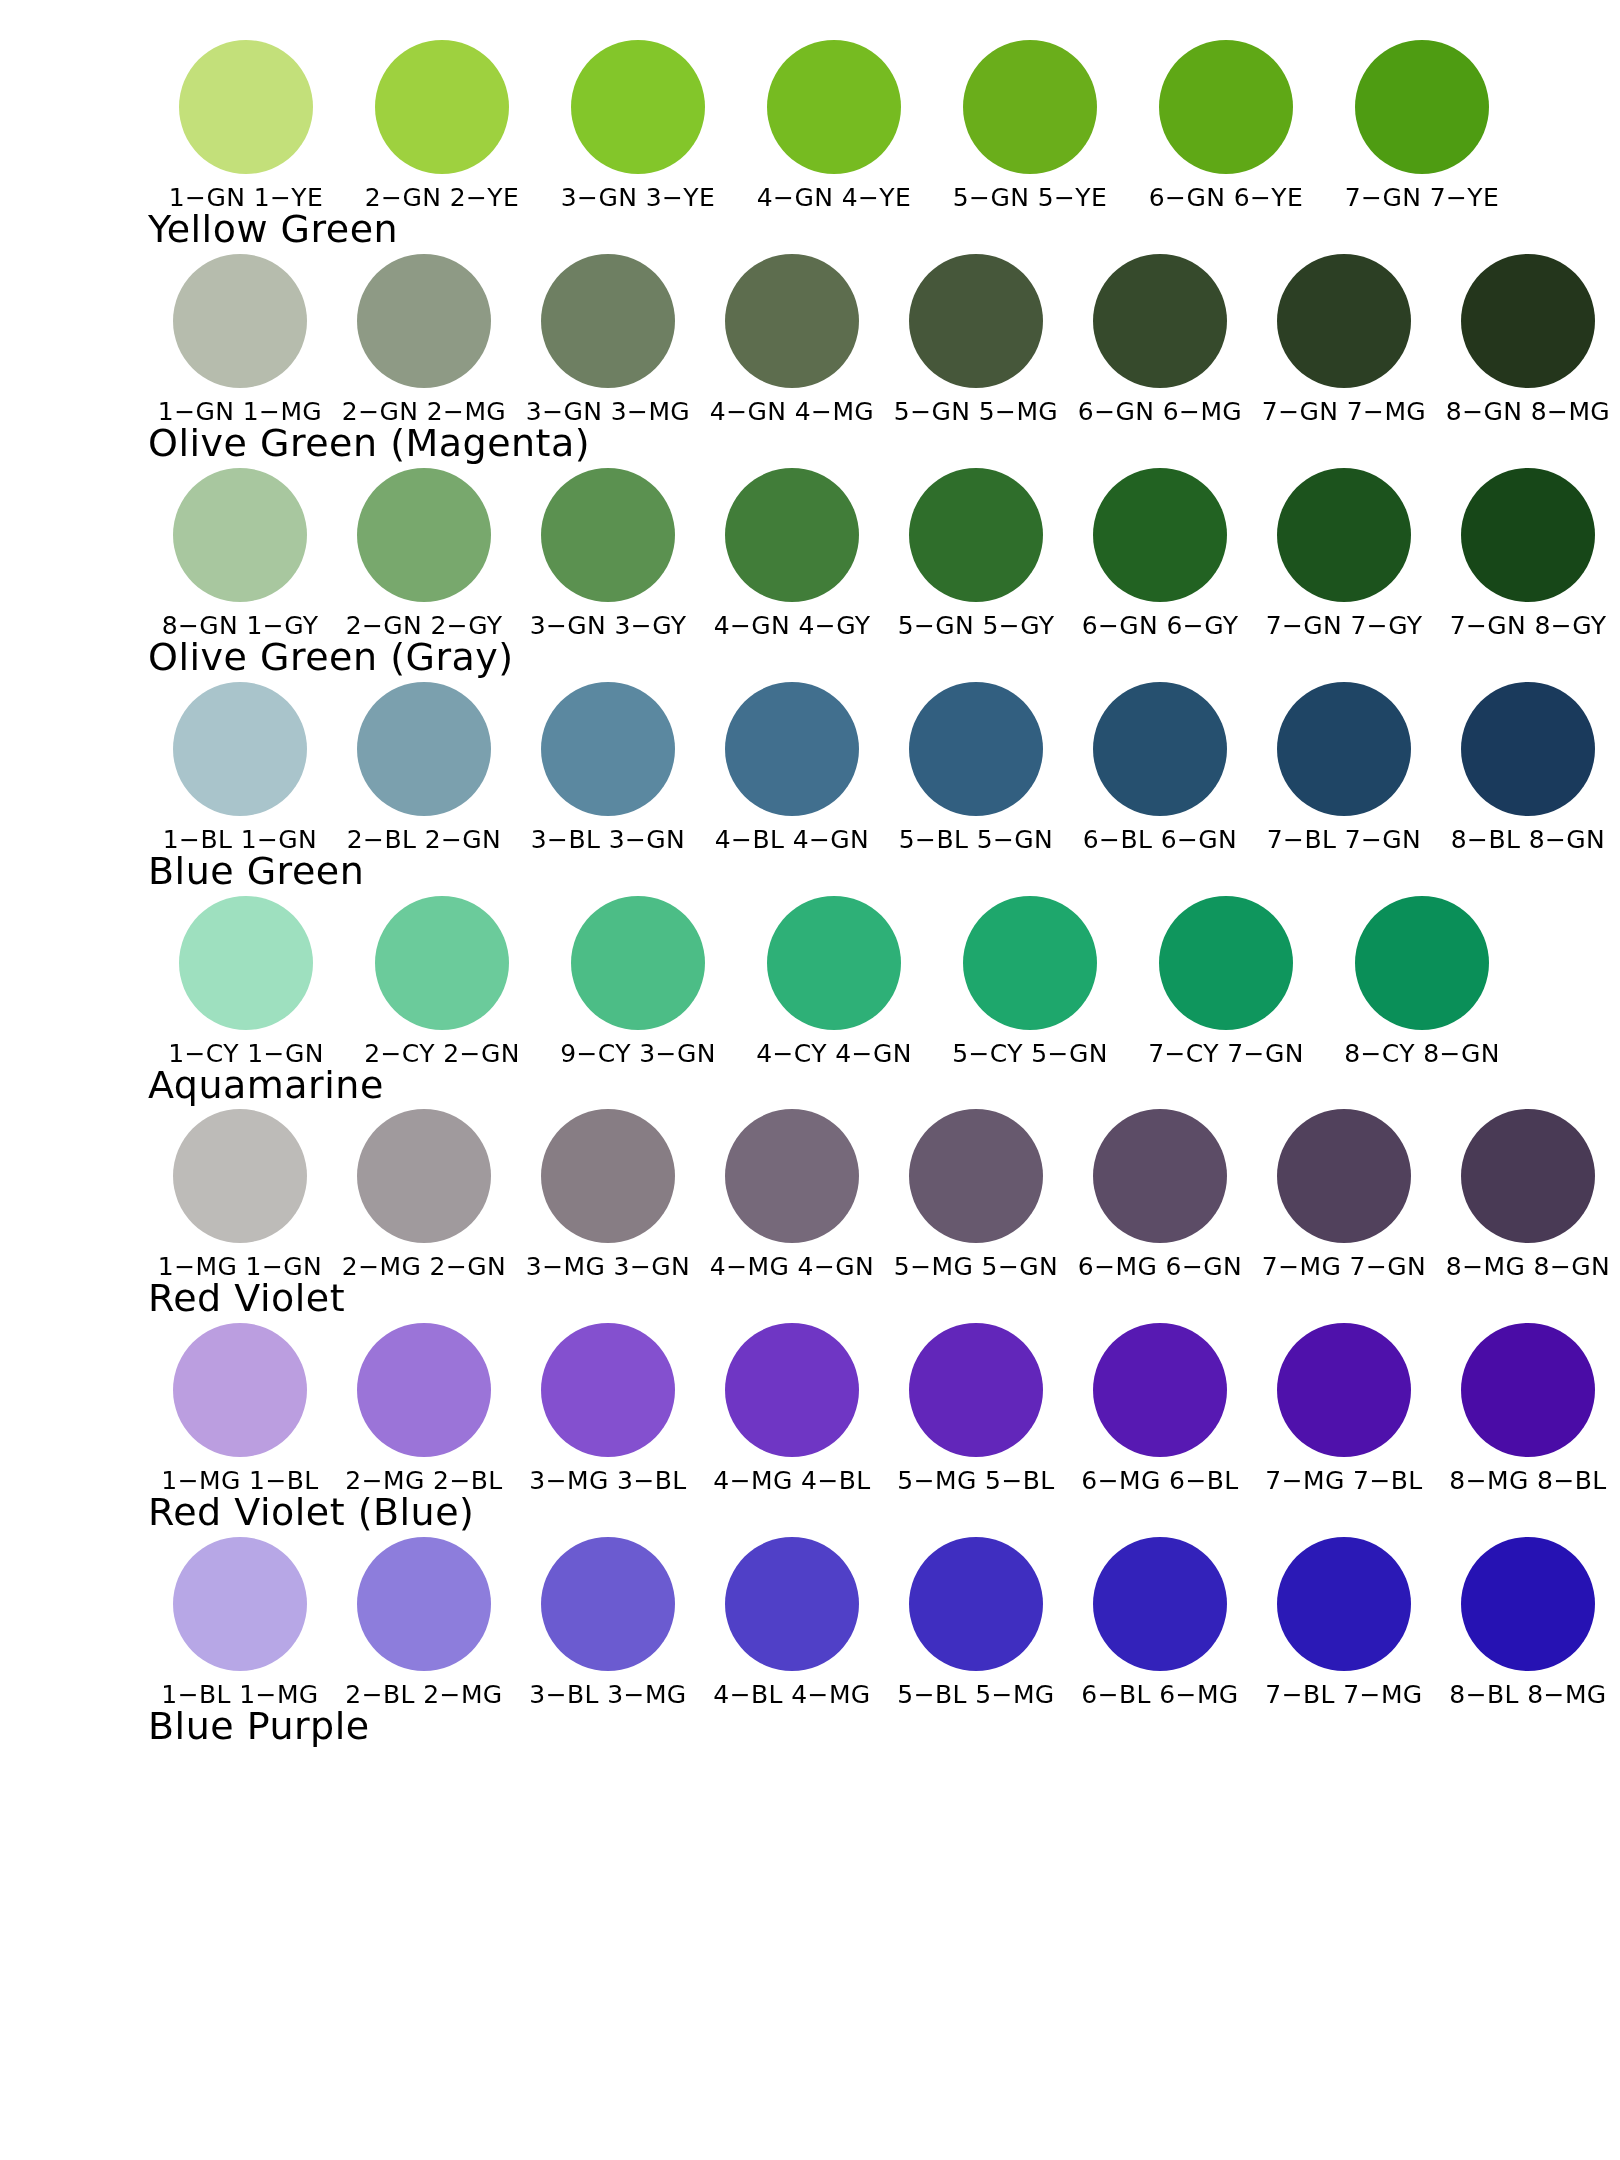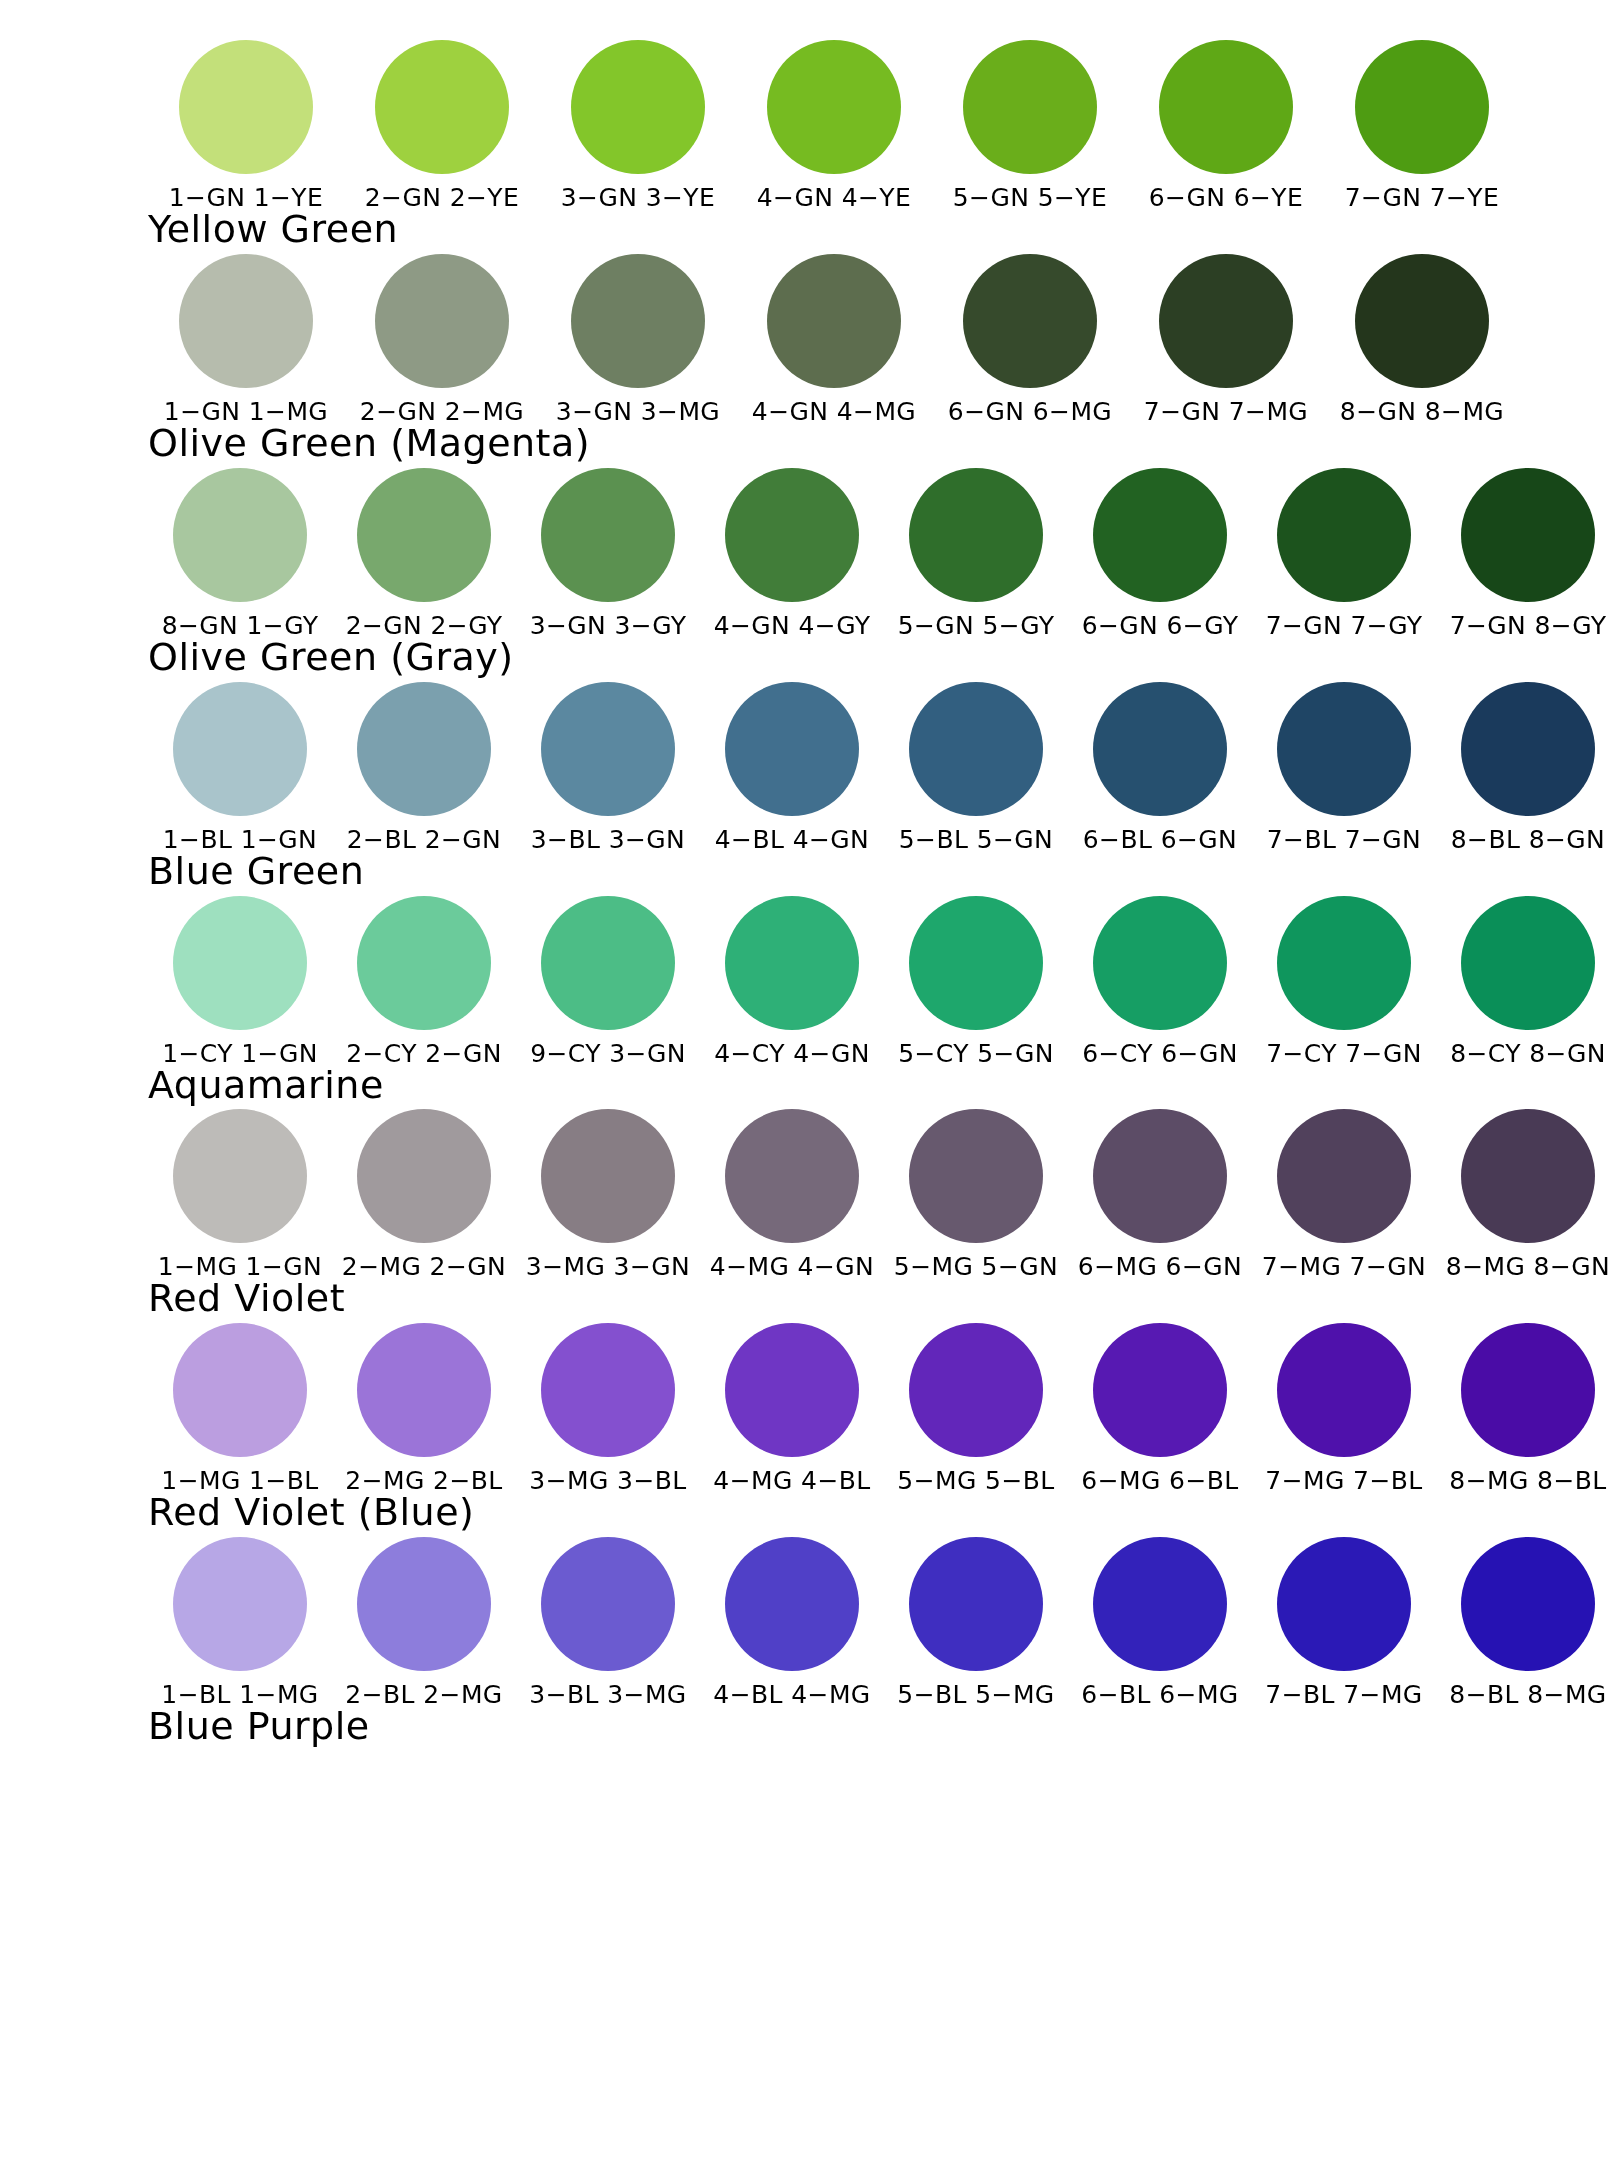--- a/index.html
+++ b/index.html
@@ -120,20 +120,24 @@
         </div>
         <div class="swatch-cell">
           <div class="swatch-circle" style="background: rgb(110, 127, 98);"></div>
           <div class="swatch-label">3−GN 3−MG</div>
         </div>
         <div class="swatch-cell">
           <div class="swatch-circle" style="background: rgb(93, 109, 78);"></div>
           <div class="swatch-label">4−GN 4−MG</div>
         </div>
         <div class="swatch-cell">
+          <div class="swatch-circle" style="background: rgb(70, 87, 58);"></div>
+          <div class="swatch-label">5−GN 5−MG</div>
+        </div>
+        <div class="swatch-cell">
           <div class="swatch-circle" style="background: rgb(54, 74, 44);"></div>
           <div class="swatch-label">6−GN 6−MG</div>
         </div>
         <div class="swatch-cell">
           <div class="swatch-circle" style="background: rgb(44, 63, 36);"></div>
           <div class="swatch-label">7−GN 7−MG</div>
         </div>
         <div class="swatch-cell">
           <div class="swatch-circle" style="background: rgb(36, 54, 28);"></div>
           <div class="swatch-label">8−GN 8−MG</div>
@@ -231,24 +235,20 @@
         </div>
         <div class="swatch-cell">
           <div class="swatch-circle" style="background: rgb(46, 176, 119);"></div>
           <div class="swatch-label">4−CY 4−GN</div>
         </div>
         <div class="swatch-cell">
           <div class="swatch-circle" style="background: rgb(30, 167, 108);"></div>
           <div class="swatch-label">5−CY 5−GN</div>
         </div>
         <div class="swatch-cell">
-          <div class="swatch-circle" style="background: rgb(22, 158, 100);"></div>
-          <div class="swatch-label">6−CY 6−GN</div>
-        </div>
-        <div class="swatch-cell">
           <div class="swatch-circle" style="background: rgb(15, 150, 93);"></div>
           <div class="swatch-label">7−CY 7−GN</div>
         </div>
         <div class="swatch-cell">
           <div class="swatch-circle" style="background: rgb(10, 143, 88);"></div>
           <div class="swatch-label">8−CY 8−GN</div>
         </div>
       </div>
       <div class="section-title">Aquamarine</div>
     </div>

